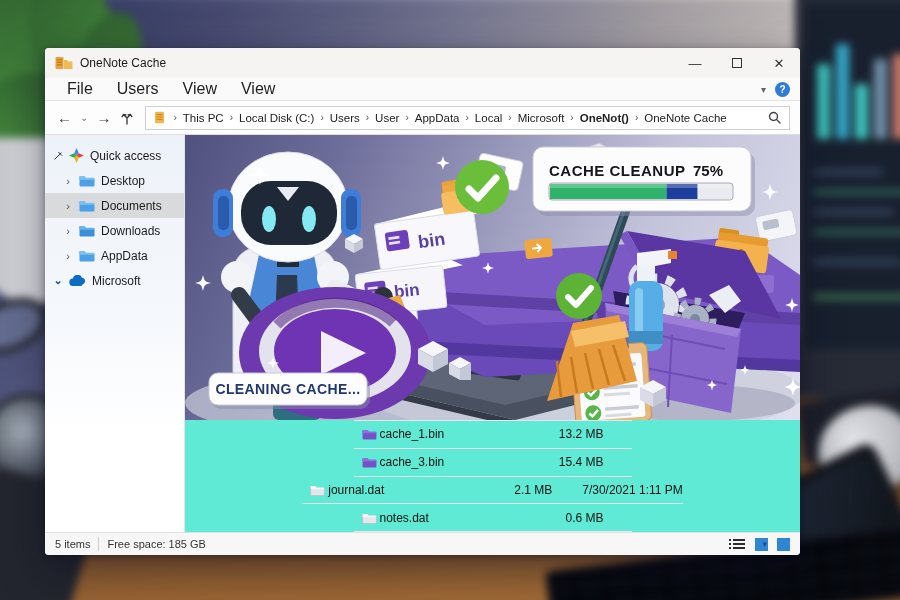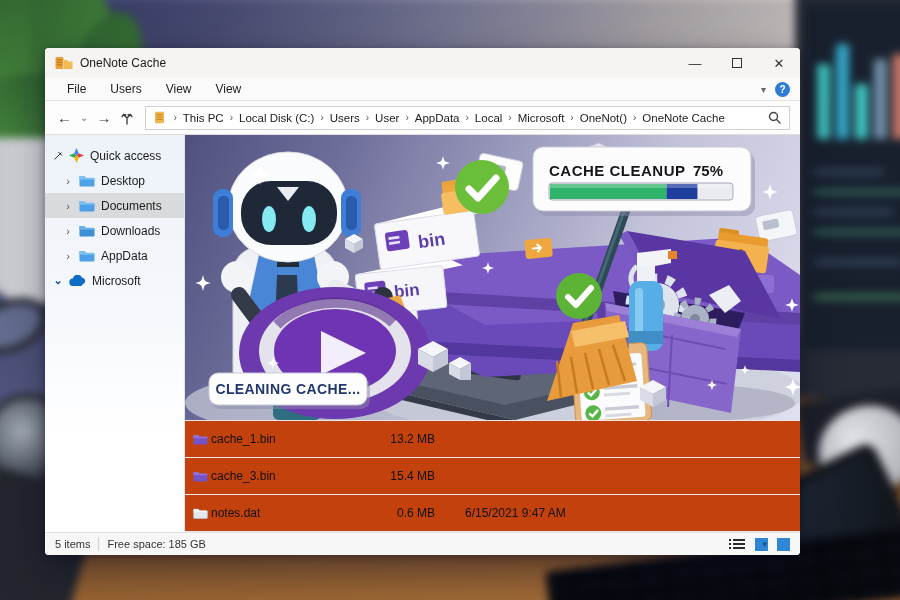--- a/index.html
+++ b/index.html
@@ -35,48 +35,48 @@
   
   .window { position:absolute; left:45px; top:48px; width:755px; height:507px; background:#fff; border-radius:4px;
     box-shadow:0 14px 40px rgba(10,10,30,.5), 0 2px 8px rgba(10,10,30,.35); display:flex; flex-direction:column; overflow:hidden;
     font-size:12px; color:#222; }
   .titlebar { height:30px; background:#f6f4f2; display:flex; align-items:center; padding:0 0 0 10px; flex:0 0 auto; }
   .titlebar .title { margin-left:7px; font-size:12px; color:#1a1a1a; }
   .win-controls { margin-left:auto; display:flex; height:100%; }
   .win-btn { width:42px; height:100%; display:flex; align-items:center; justify-content:center; font-size:13px; color:#333; cursor:default; }
   .max-box { width:10px; height:10px; border:1.3px solid #333; }
   .menubar { height:23px; background:#fbfafa; border-bottom:1px solid #e5e3e1; display:flex; align-items:center; padding:0 10px; flex:0 0 auto; }
-  .menu-item { padding:0 12px; font-size:12px; color:#222; }
+  .menu-item { padding:0 12px; font-size:16px; color:#222; }
   .menu-right { margin-left:auto; display:flex; align-items:center; gap:9px; }
   .menu-caret { color:#666; font-size:10px; }
   .help-circle { width:15px; height:15px; border-radius:50%; background:#2f7bd6; color:#fff; font-size:10px; font-weight:bold; display:flex; align-items:center; justify-content:center; }
   .navbar { height:34px; background:#fdfdfd; border-bottom:1px solid #e0dedd; display:flex; align-items:center; padding:0 10px; gap:6px; flex:0 0 auto; }
   .nav-ico { color:#3a3a3a; font-size:15px; line-height:1; padding:0 2px; }
   .nav-caret { color:#777; font-size:10px; }
   .addressbar { flex:1; height:24px; border:1px solid #cfcfcf; background:#fff; display:flex; align-items:center; padding:0 8px; gap:4px; margin-left:4px; }
   .crumb { font-size:11.5px; color:#222; white-space:nowrap; }
-  .crumb.bold { font-weight:normal; }
+  .crumb.bold { font-weight:bold; }
   .crumb-sep { font-size:10px; color:#555; padding:0 2px; }
   .addr-spacer { flex:1; }
 
   .body-row { flex:1; display:flex; min-height:0; }
   .sidebar { width:140px; flex:0 0 auto; background:linear-gradient(180deg,#edf2f9 0%,#f5f8fc 45%,#ffffff 75%); border-right:1px solid #e4e4e6; padding-top:8px; }
   .side-item { height:25px; display:flex; align-items:center; gap:6px; padding-left:8px; font-size:12px; color:#1c1c1c; }
   .side-item .chev { width:10px; color:#555; font-size:11px; text-align:center; }
   .side-item.child { padding-left:18px; }
   .side-item.selected { background:#d9dadc; }
   .content { flex:1; display:flex; flex-direction:column; min-width:0; }
 
   
   .illustration { position:relative; height:285px; flex:0 0 auto; overflow:hidden;
     background:linear-gradient(112deg,#515180 0%,#6e6e9b 22%,#9898bb 45%,#c2c2da 68%,#e0e0ef 100%); }
   .illustration svg { position:absolute; inset:0; width:100%; height:100%; }
 
   
-  .filelist { flex:1; display:flex; flex-direction:column; background:#c2410c; }
+  .filelist { flex:1; display:flex; flex-direction:column; background:#5eead4;align-items:center; }
   .file-row { flex:1; display:grid; grid-template-columns:18px 150px 74px 28px auto; align-items:center; padding-left:8px; border-bottom:1px solid #e7e7ea; font-size:12px; color:#111; }
   .file-row:first-child { border-top:1px solid #e7e7ea; }
   .file-row .fsize { text-align:right; }
   .file-row .fdate { padding-left:2px; }
   .ficon { display:flex; align-items:center; }
 
   .statusbar { height:23px; background:#f7f7f7; border-top:1px solid #e2e2e2; display:flex; align-items:center; padding:0 10px; font-size:11px; color:#333; flex:0 0 auto; }
   .status-sep { width:1px; height:14px; background:#cfcfcf; margin:0 8px; }
   .status-right { margin-left:auto; display:flex; align-items:center; gap:10px; }
   .view-square { width:13px; height:13px; background:#2e86d4; }
@@ -518,24 +518,35 @@
             <span class="fsize">15.4 MB</span>
               <span></span>
           </div>
           <div class="file-row">
             <span class="ficon">
                 <svg width="15" height="12" viewBox="0 0 16 13">
                   <path d="M1 2.5 h4.5 l1.5 1.7 h7.5 a1 1 0 0 1 1 1 v6.3 a1 1 0 0 1 -1 1 h-13 a1 1 0 0 1 -1 -1 v-8 a1 1 0 0 1 1 -1 z" fill="#e3e6ea" stroke="#b9bec8" stroke-width="0.8"></path>
                   <path d="M0.8 5.6 h14.4 v-0.8 a1 1 0 0 0 -1-1 h-7.2 l-1.5-1.7 h-4.2 a1 1 0 0 0 -1,1 z" fill="#f2f4f7"></path>
                 </svg>
               </span>
+            <span class="fname">journal.dat</span>
+            <span class="fsize">2.1 MB</span>
+              <span></span>
+            <span class="fdate">7/30/2021 1:11 PM</span>
+          </div>
+          <div class="file-row">
+            <span class="ficon">
+                <svg width="15" height="12" viewBox="0 0 16 13">
+                  <path d="M1 2.5 h4.5 l1.5 1.7 h7.5 a1 1 0 0 1 1 1 v6.3 a1 1 0 0 1 -1 1 h-13 a1 1 0 0 1 -1 -1 v-8 a1 1 0 0 1 1 -1 z" fill="#e3e6ea" stroke="#b9bec8" stroke-width="0.8"></path>
+                  <path d="M0.8 5.6 h14.4 v-0.8 a1 1 0 0 0 -1-1 h-7.2 l-1.5-1.7 h-4.2 a1 1 0 0 0 -1,1 z" fill="#f2f4f7"></path>
+                </svg>
+              </span>
             <span class="fname">notes.dat</span>
             <span class="fsize">0.6 MB</span>
               <span></span>
-            <span class="fdate">6/15/2021 9:47 AM</span>
           </div>
         </div>
       </div>
     </div>
 
     <div class="statusbar">
       <span>5 items</span>
       <span class="status-sep"></span>
       <span>Free space: 185 GB</span>
       <div class="status-right">

